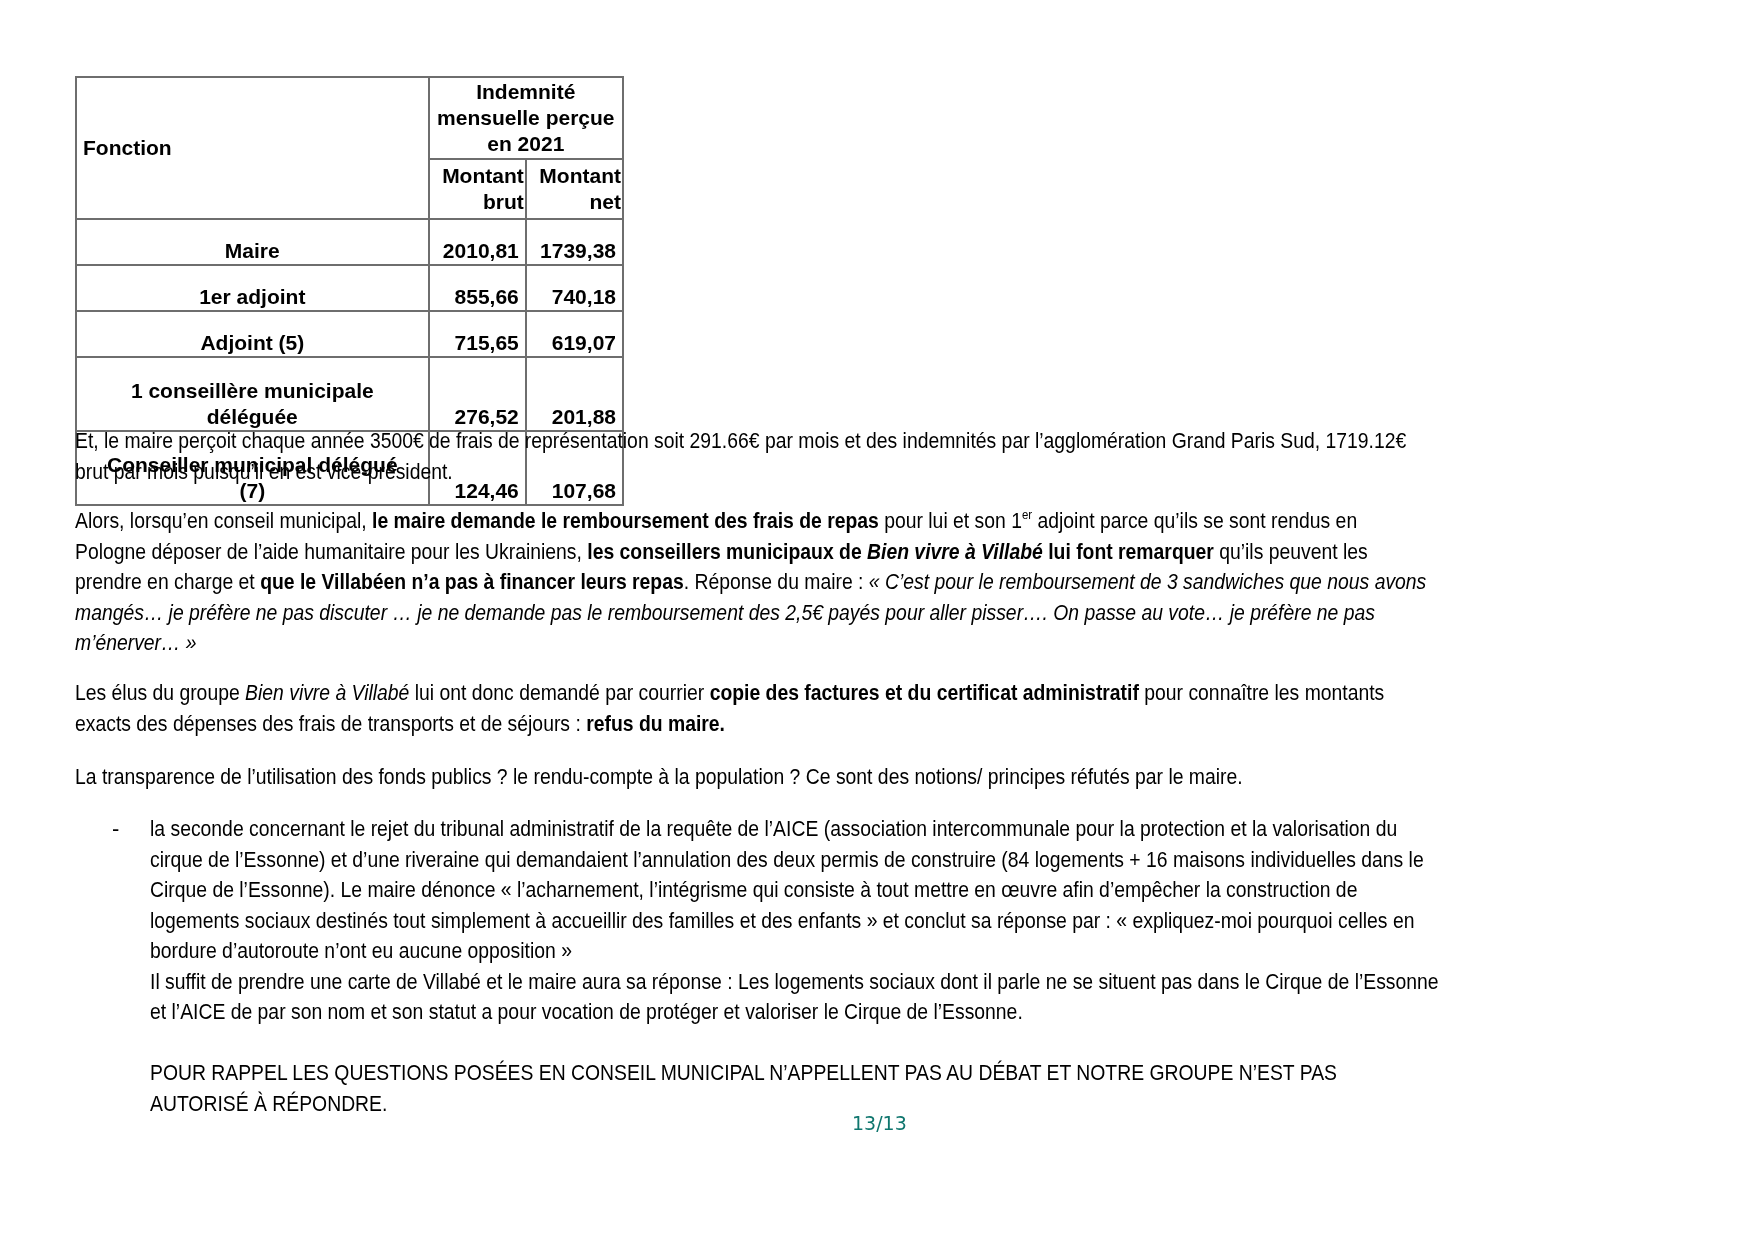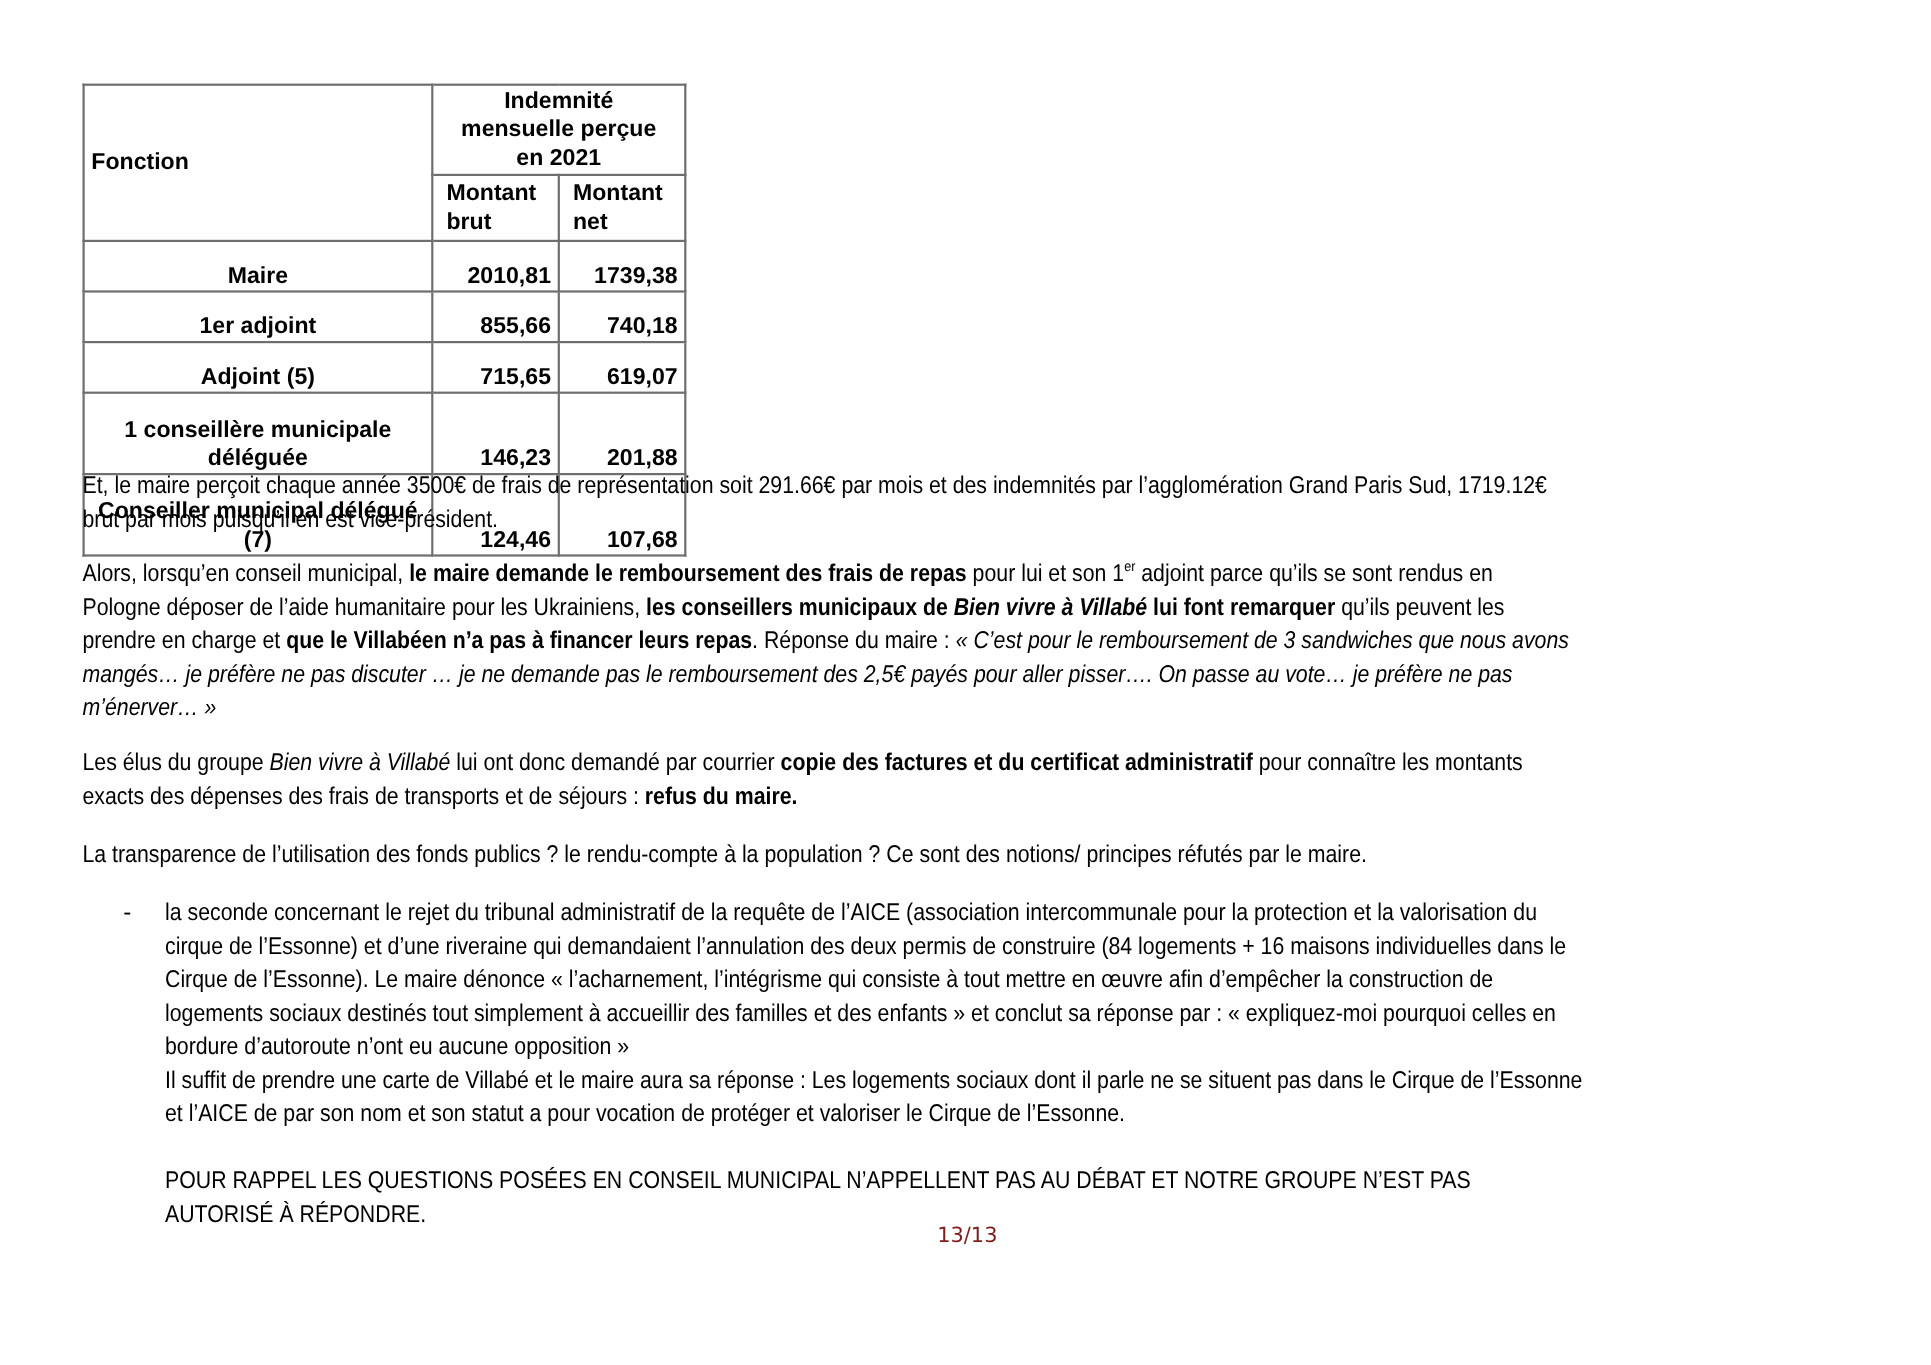--- a/index.html
+++ b/index.html
@@ -5,39 +5,39 @@
   html, body { margin: 0; padding: 0; background: #ffffff; }
   body { width: 1755px; height: 1241px; position: relative; overflow: hidden;
          font-family: "Liberation Sans", sans-serif; color: #000; }
   .page { position: absolute; left: 0; top: 0; width: 1755px; height: 1241px; }
 
   table.indem { position: absolute; left: 75px; top: 76px; width: 549px;
     border-collapse: collapse; font-size: 21px; line-height: 26px; }
   table.indem td, table.indem th { border: 2px solid #6e6e6e; padding: 0 6px; font-weight: bold; }
   table.indem th.fn { width: 327px; text-align: left; vertical-align: middle; }
   table.indem th.grp { text-align: center; padding: 1px 2px; }
-  table.indem th.sub { text-align: left; width: 90px; padding: 3px 12px; }
+  table.indem th.sub { text-align: right; width: 90px; padding: 3px 1px; }
   table.indem td.num { text-align: right; vertical-align: bottom; padding: 14px 6px 0 2px; }
   table.indem td.lbl { text-align: center; vertical-align: bottom; }
   table.indem tr.r1 td { height: 30px; }
   table.indem tr.r2 td { height: 58px; }
 
   .txt { position: absolute; left: 75px; width: 1620px; font-size: 22px; line-height: 30.5px;
          transform: scaleX(0.88); transform-origin: left top; white-space: nowrap; }
   .txt .ln { display: block; }
   b { font-weight: bold; }
   i { font-style: italic; }
   sup { font-size: 13px; line-height: 0; vertical-align: 9px; }
 
   .bullet { position: absolute; left: 112px; font-size: 22px; }
   .list { position: absolute; left: 150px; width: 1560px; font-size: 22px; line-height: 30.5px;
           transform: scaleX(0.88); transform-origin: left top; white-space: nowrap; }
   .list .ln { display: block; }
   .pagenum { position: absolute; left: 852px; top: 1112px; font-family: "DejaVu Sans", sans-serif;
-             font-size: 19px; color: #7f1d1d; }
+             font-size: 19px; color: #0f766e; }
 </style>
 </head>
 <body>
 
 <div class="page">
 
   <table class="indem">
     <thead>
       <tr>
         <th class="fn" rowspan="2">Fonction</th>
@@ -72,21 +72,21 @@
       <tr class="r1">
         <td class="lbl">Adjoint (5)</td>
         <td class="num">715,65</td>
         <td class="num">619,07</td>
       </tr>
       <tr class="r2">
         <td class="lbl">
           <span>1 conseillère municipale</span><br>
           <span>déléguée</span>
         </td>
-        <td class="num">146,23</td>
+        <td class="num">276,52</td>
         <td class="num">201,88</td>
       </tr>
       <tr class="r2">
         <td class="lbl">
           <span>Conseiller municipal délégué</span><br>
           <span>(7)</span>
         </td>
         <td class="num">124,46</td>
         <td class="num">107,68</td>
       </tr>

